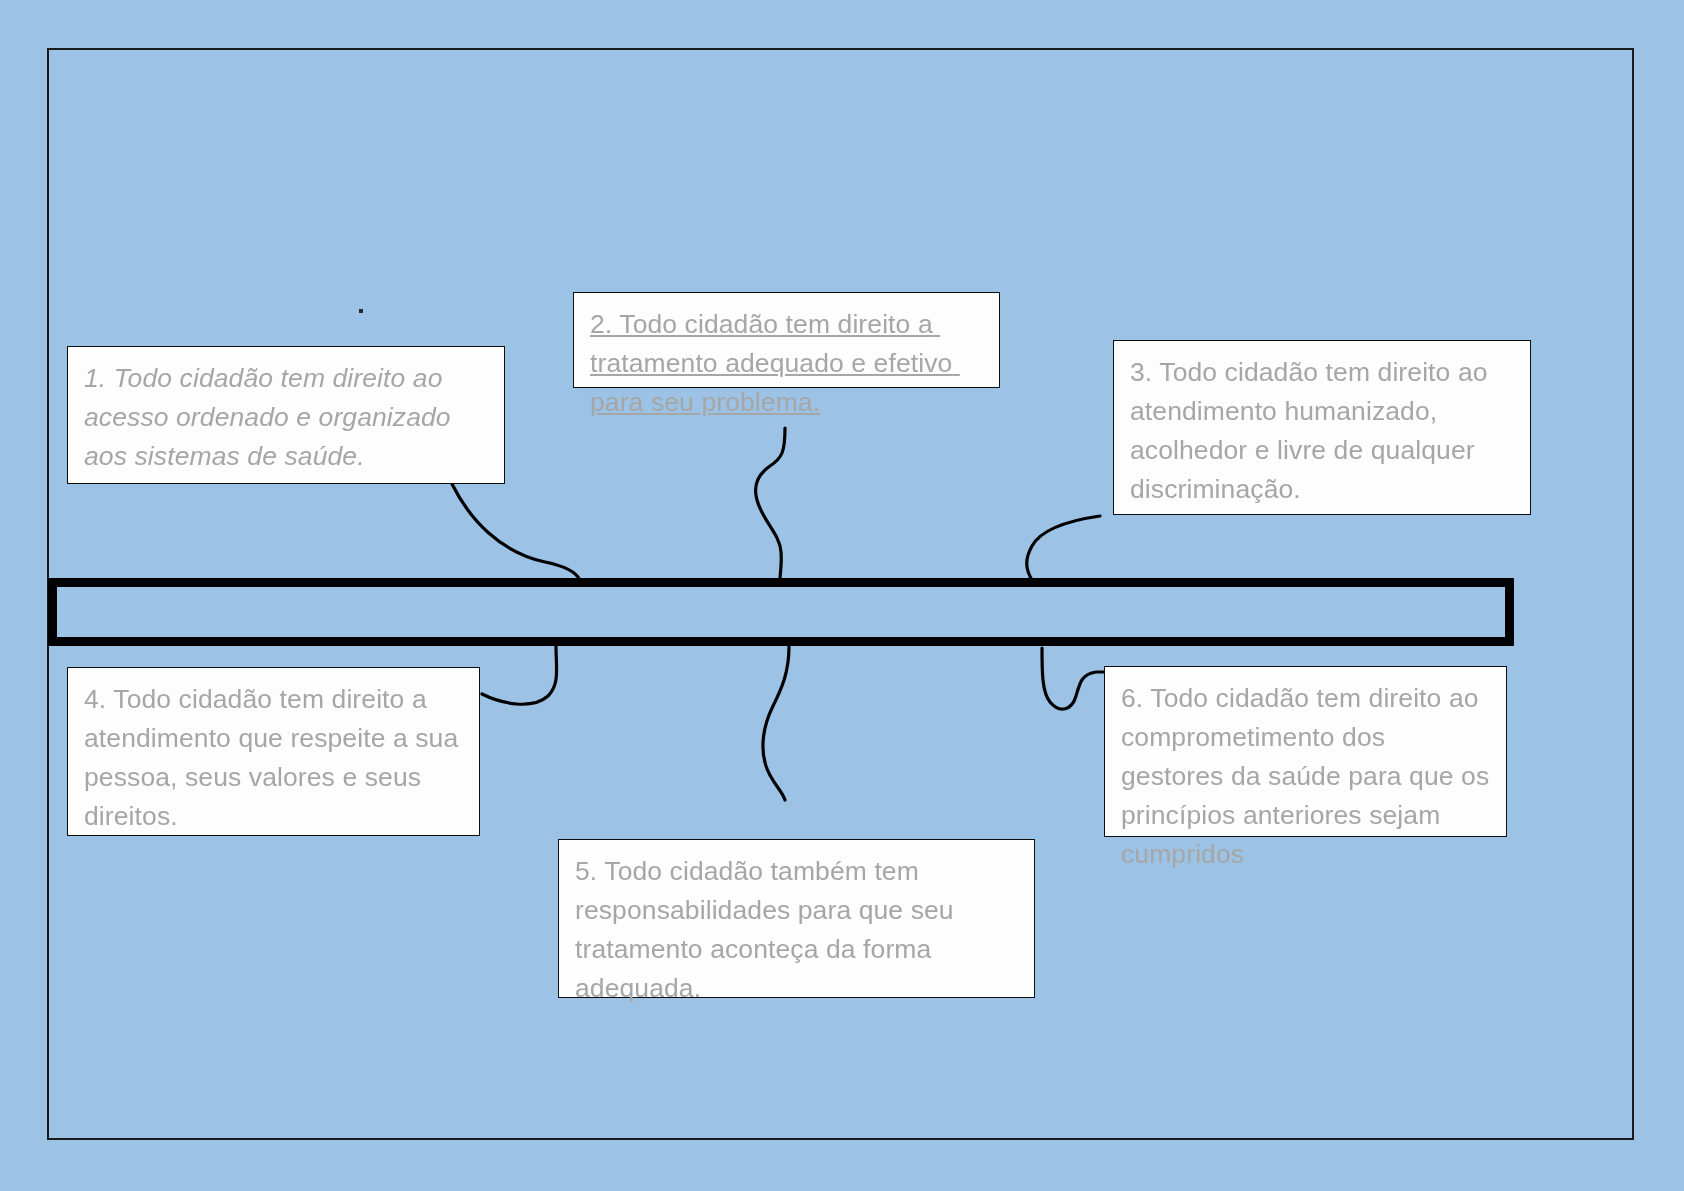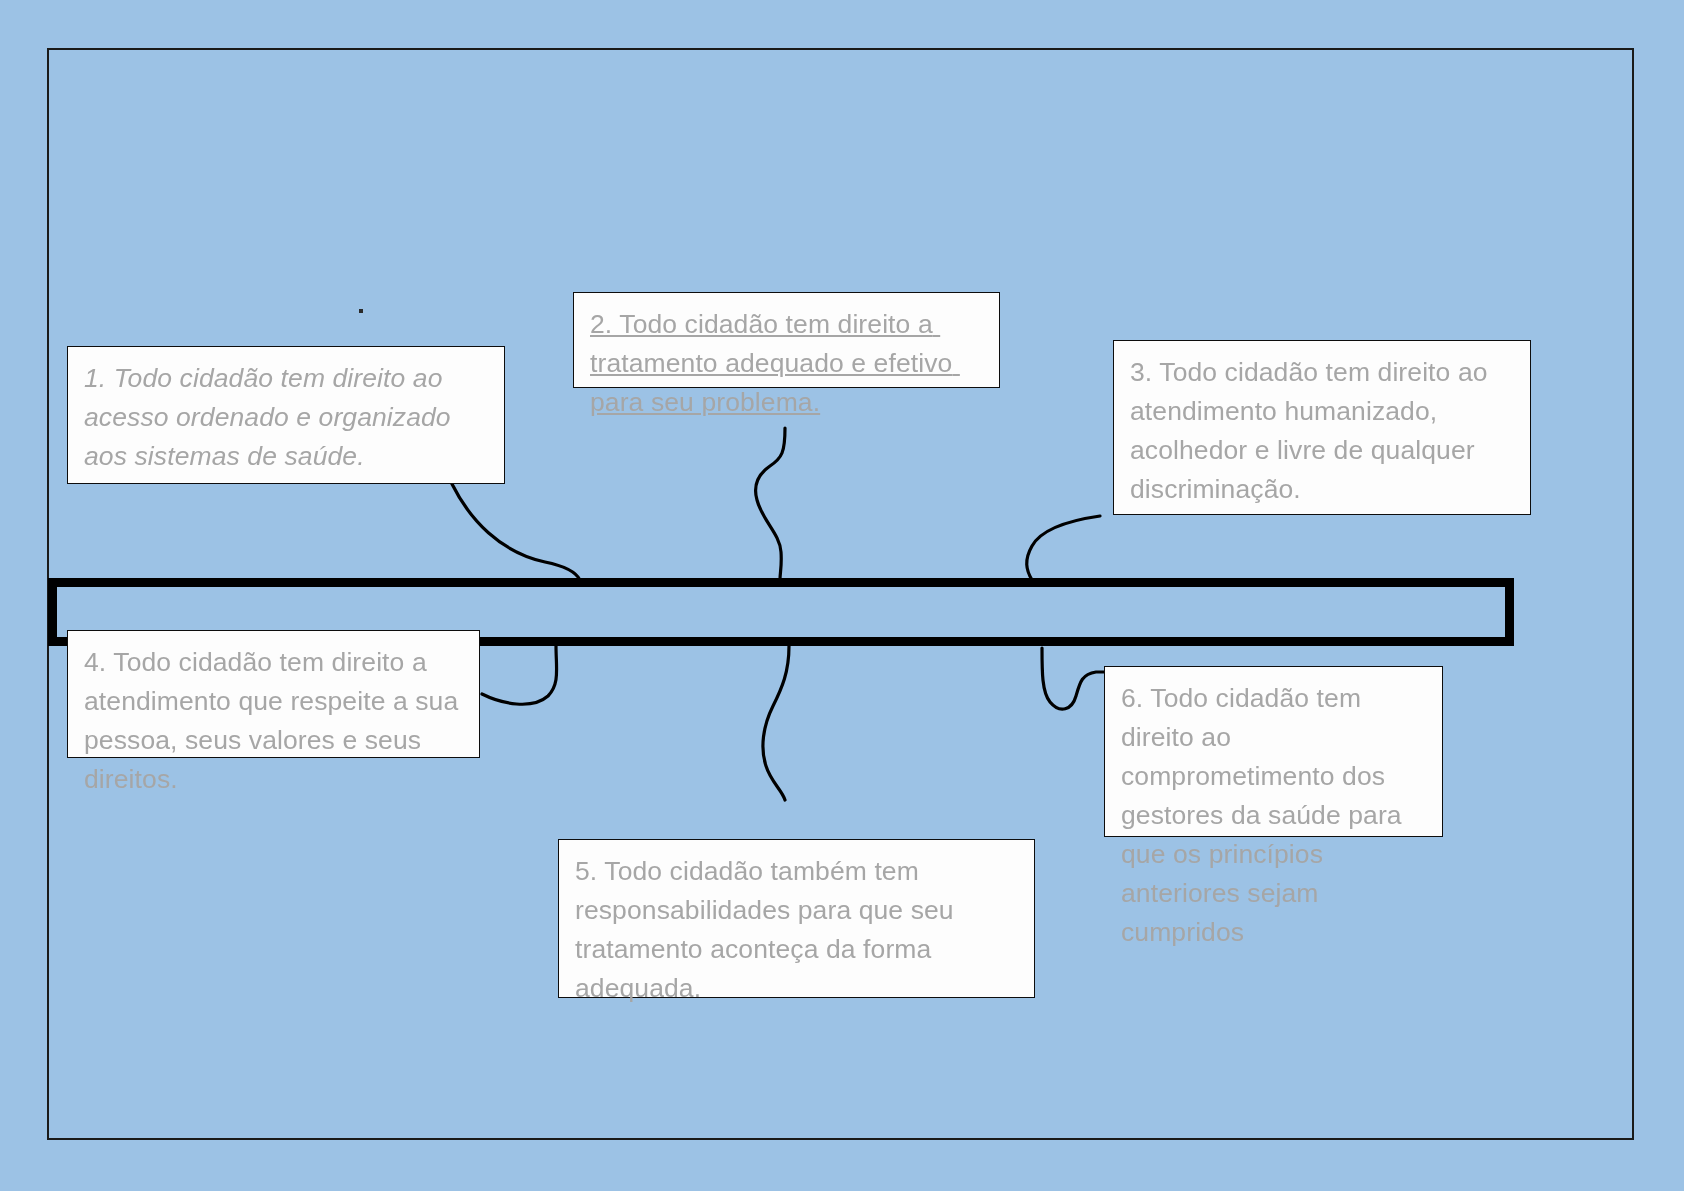--- a/index.html
+++ b/index.html
@@ -68,23 +68,23 @@
     color: #a6a6a6;
     font-size: 26.5px;
     line-height: 39px;
     padding: 12px 16px 10px 16px;
     white-space: pre-wrap;
     letter-spacing: 0.1px;
   }
   #note-1 { left: 67px;   top: 346px; width: 438px; height: 138px; font-style: italic; }
   #note-2 { left: 573px;  top: 292px; width: 427px; height: 96px; text-decoration: underline; }
   #note-3 { left: 1083px; top: 340px; width: 418px; height: 175px; margin-left: 30px; }
-  #note-4 { left: 67px;   top: 630px; width: 413px; height: 128px; }
+  #note-4 { left: 67px;   top: 667px; width: 413px; height: 169px; }
   #note-5 { left: 558px;  top: 799px; width: 477px; height: 159px; margin-top: 40px; }
-  #note-6 { left: 1104px; top: 666px; width: 339px; height: 171px; }
+  #note-6 { left: 1104px; top: 666px; width: 403px; height: 171px; }
 
   #stray-dot {
     position: absolute;
     left: 359px;
     top: 309px;
     width: 4px;
     height: 4px;
     background: #2a2a2a;
   }
 </style>

